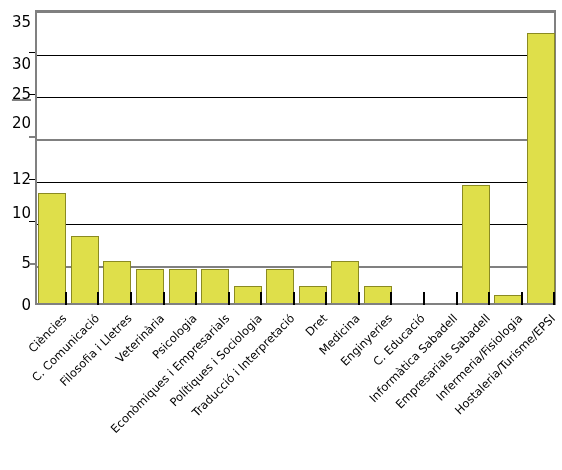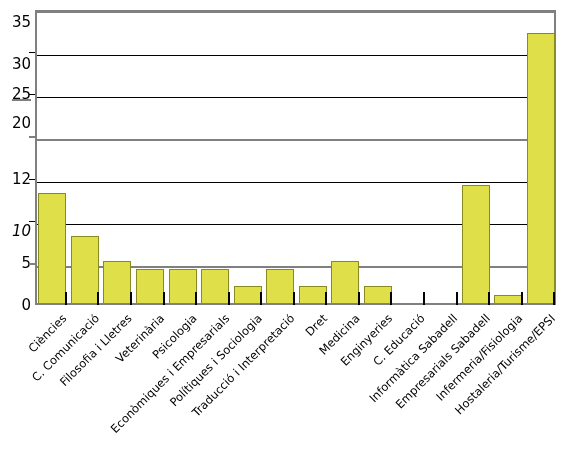--- a/index.html
+++ b/index.html
@@ -142,21 +142,21 @@
   }
 </style>
 </head>
 <body>
 
 <div id="chart-root">
 
   <div id="y-axis-labels">
       <div class="ytick" style="top: 305px;">0</div>
       <div class="ytick" style="top: 262.857px;">5</div>
-      <div class="ytick" style="top: 231px; font-style: italic;">10</div>
+      <div class="ytick" style="top: 213px;">10</div>
       <div class="ytick" style="top: 178.571px;">12</div>
       <div class="ytick" style="top: 123px;">20</div>
       <div class="ytick" style="top: 94.2857px; text-decoration: underline;">25</div>
       <div class="ytick" style="top: 64px; padding-left: 42px;">30</div>
       <div class="ytick" style="top: 22px;">35</div>
     </div>
 
   <div id="y-axis-ticks">
       <div class="ytick-mark major" style="top: 262.857px;"></div>
       <div class="ytick-mark" style="top: 220.714px;"></div>

